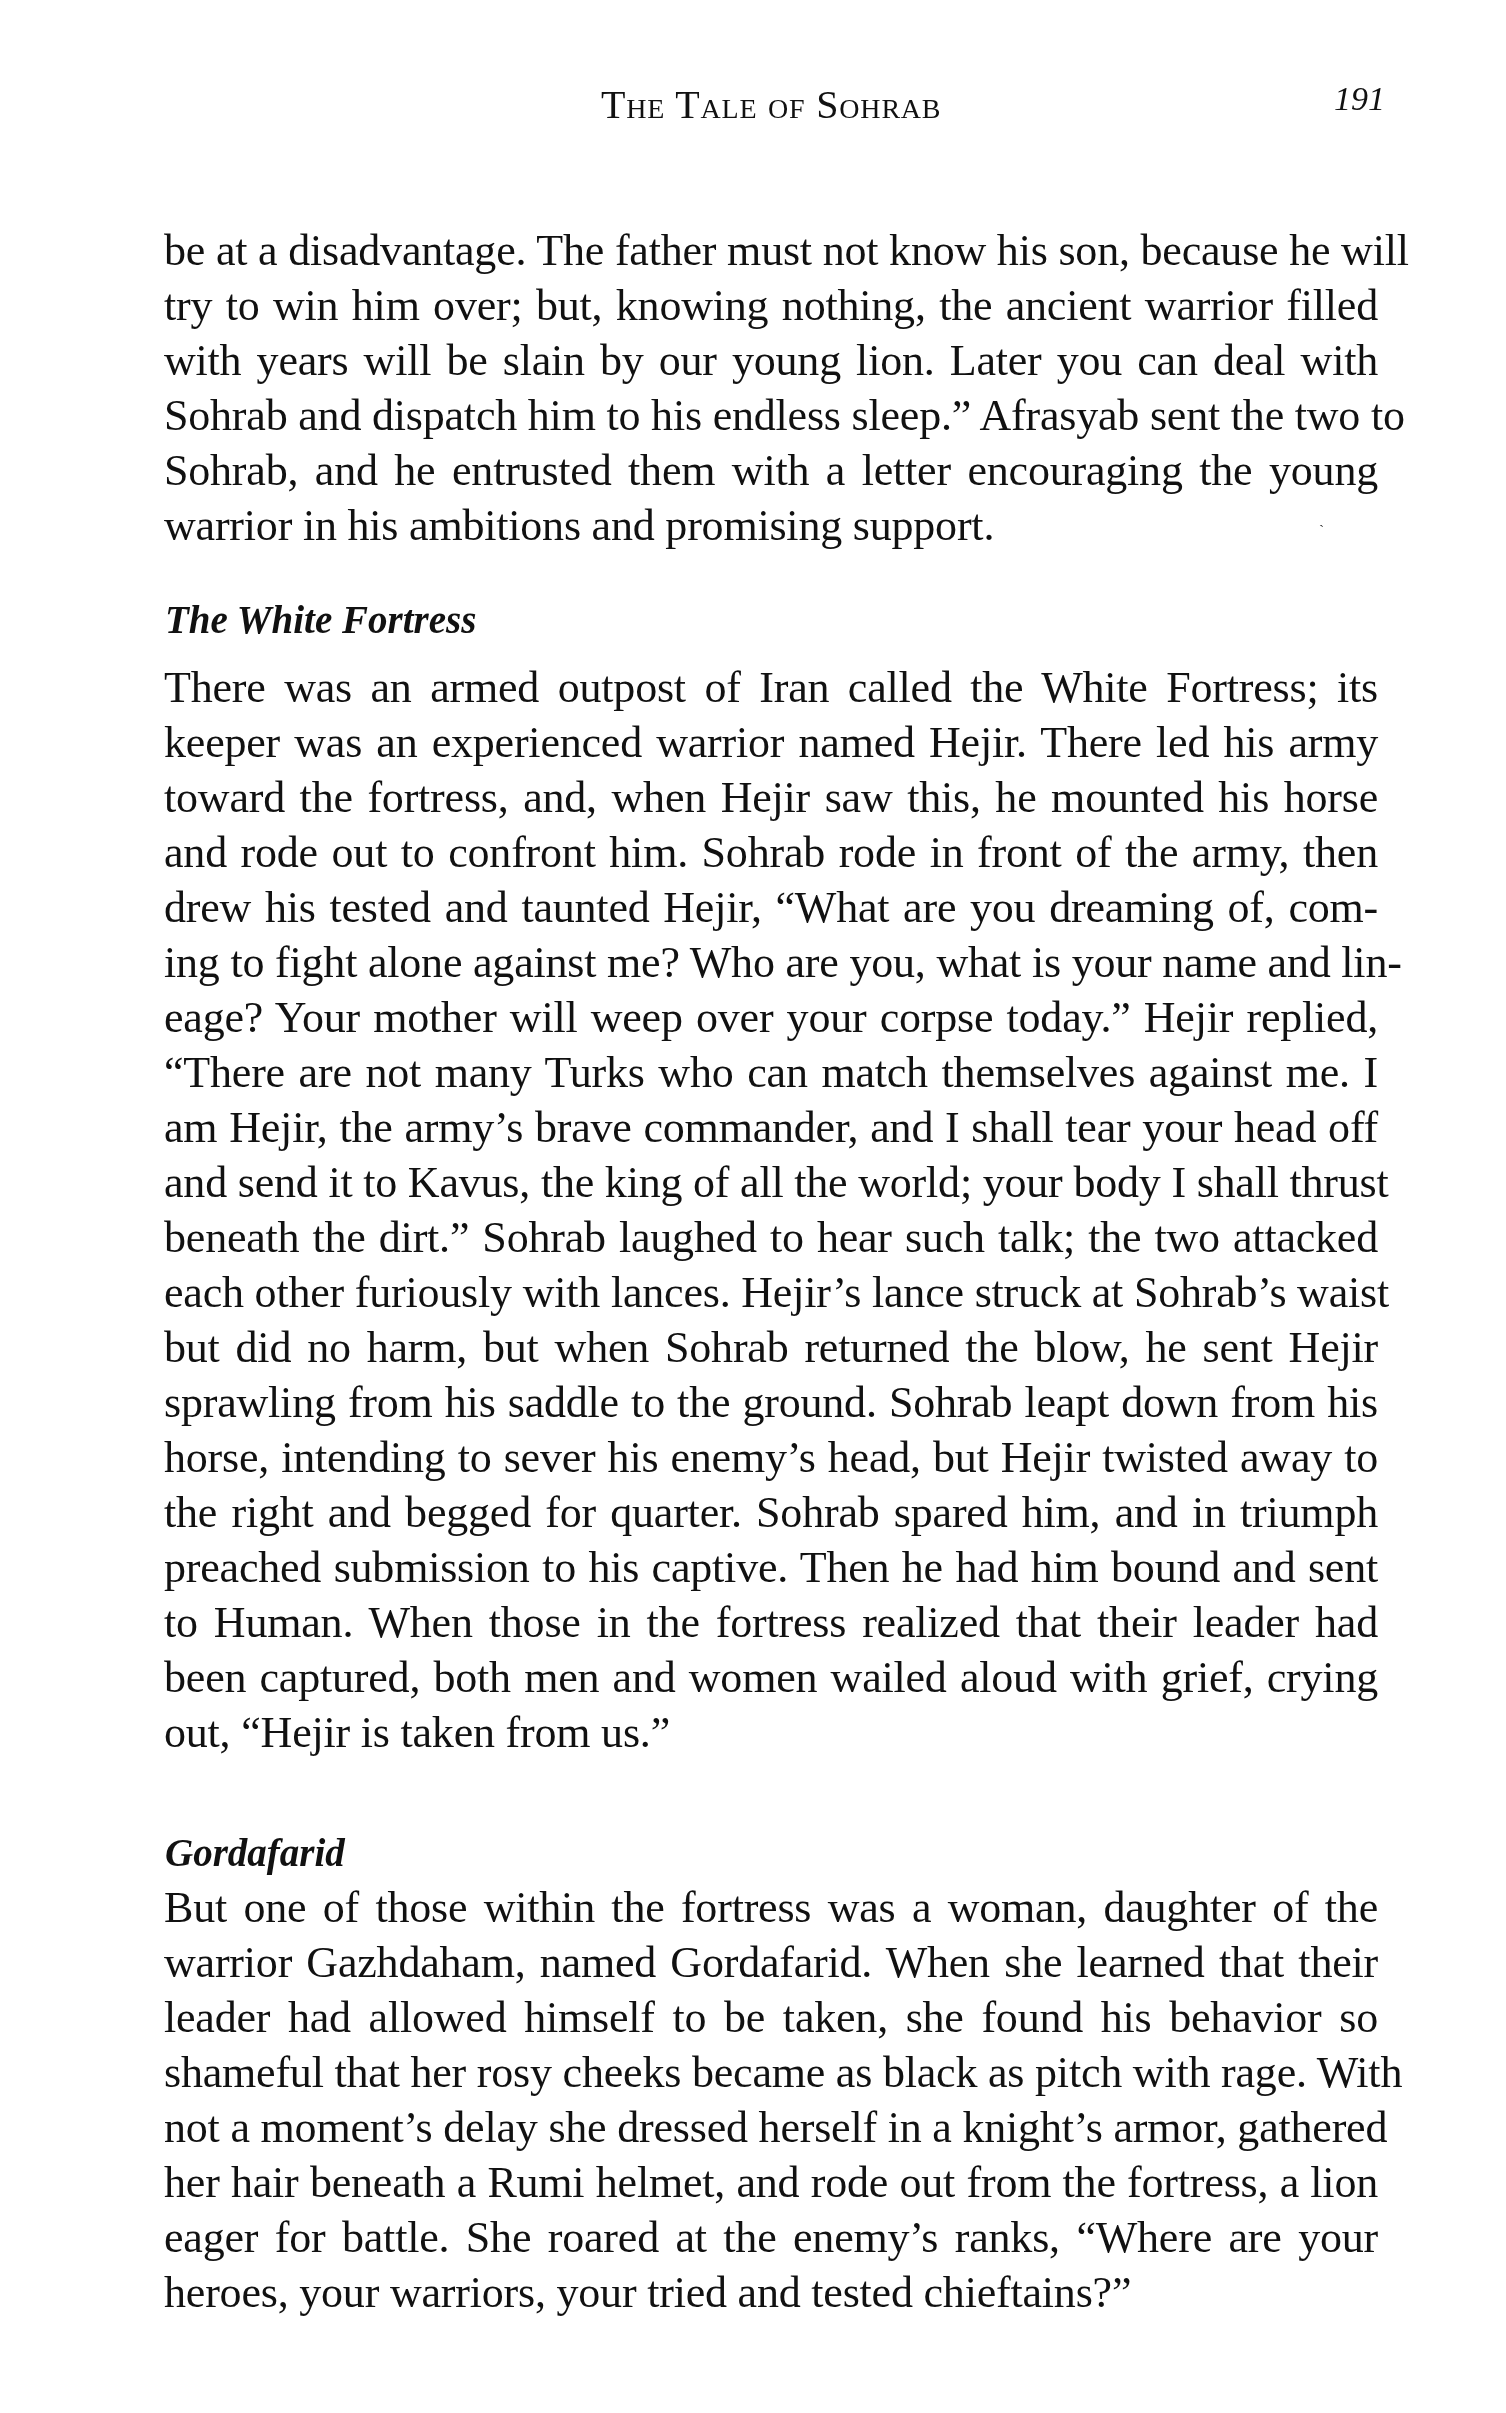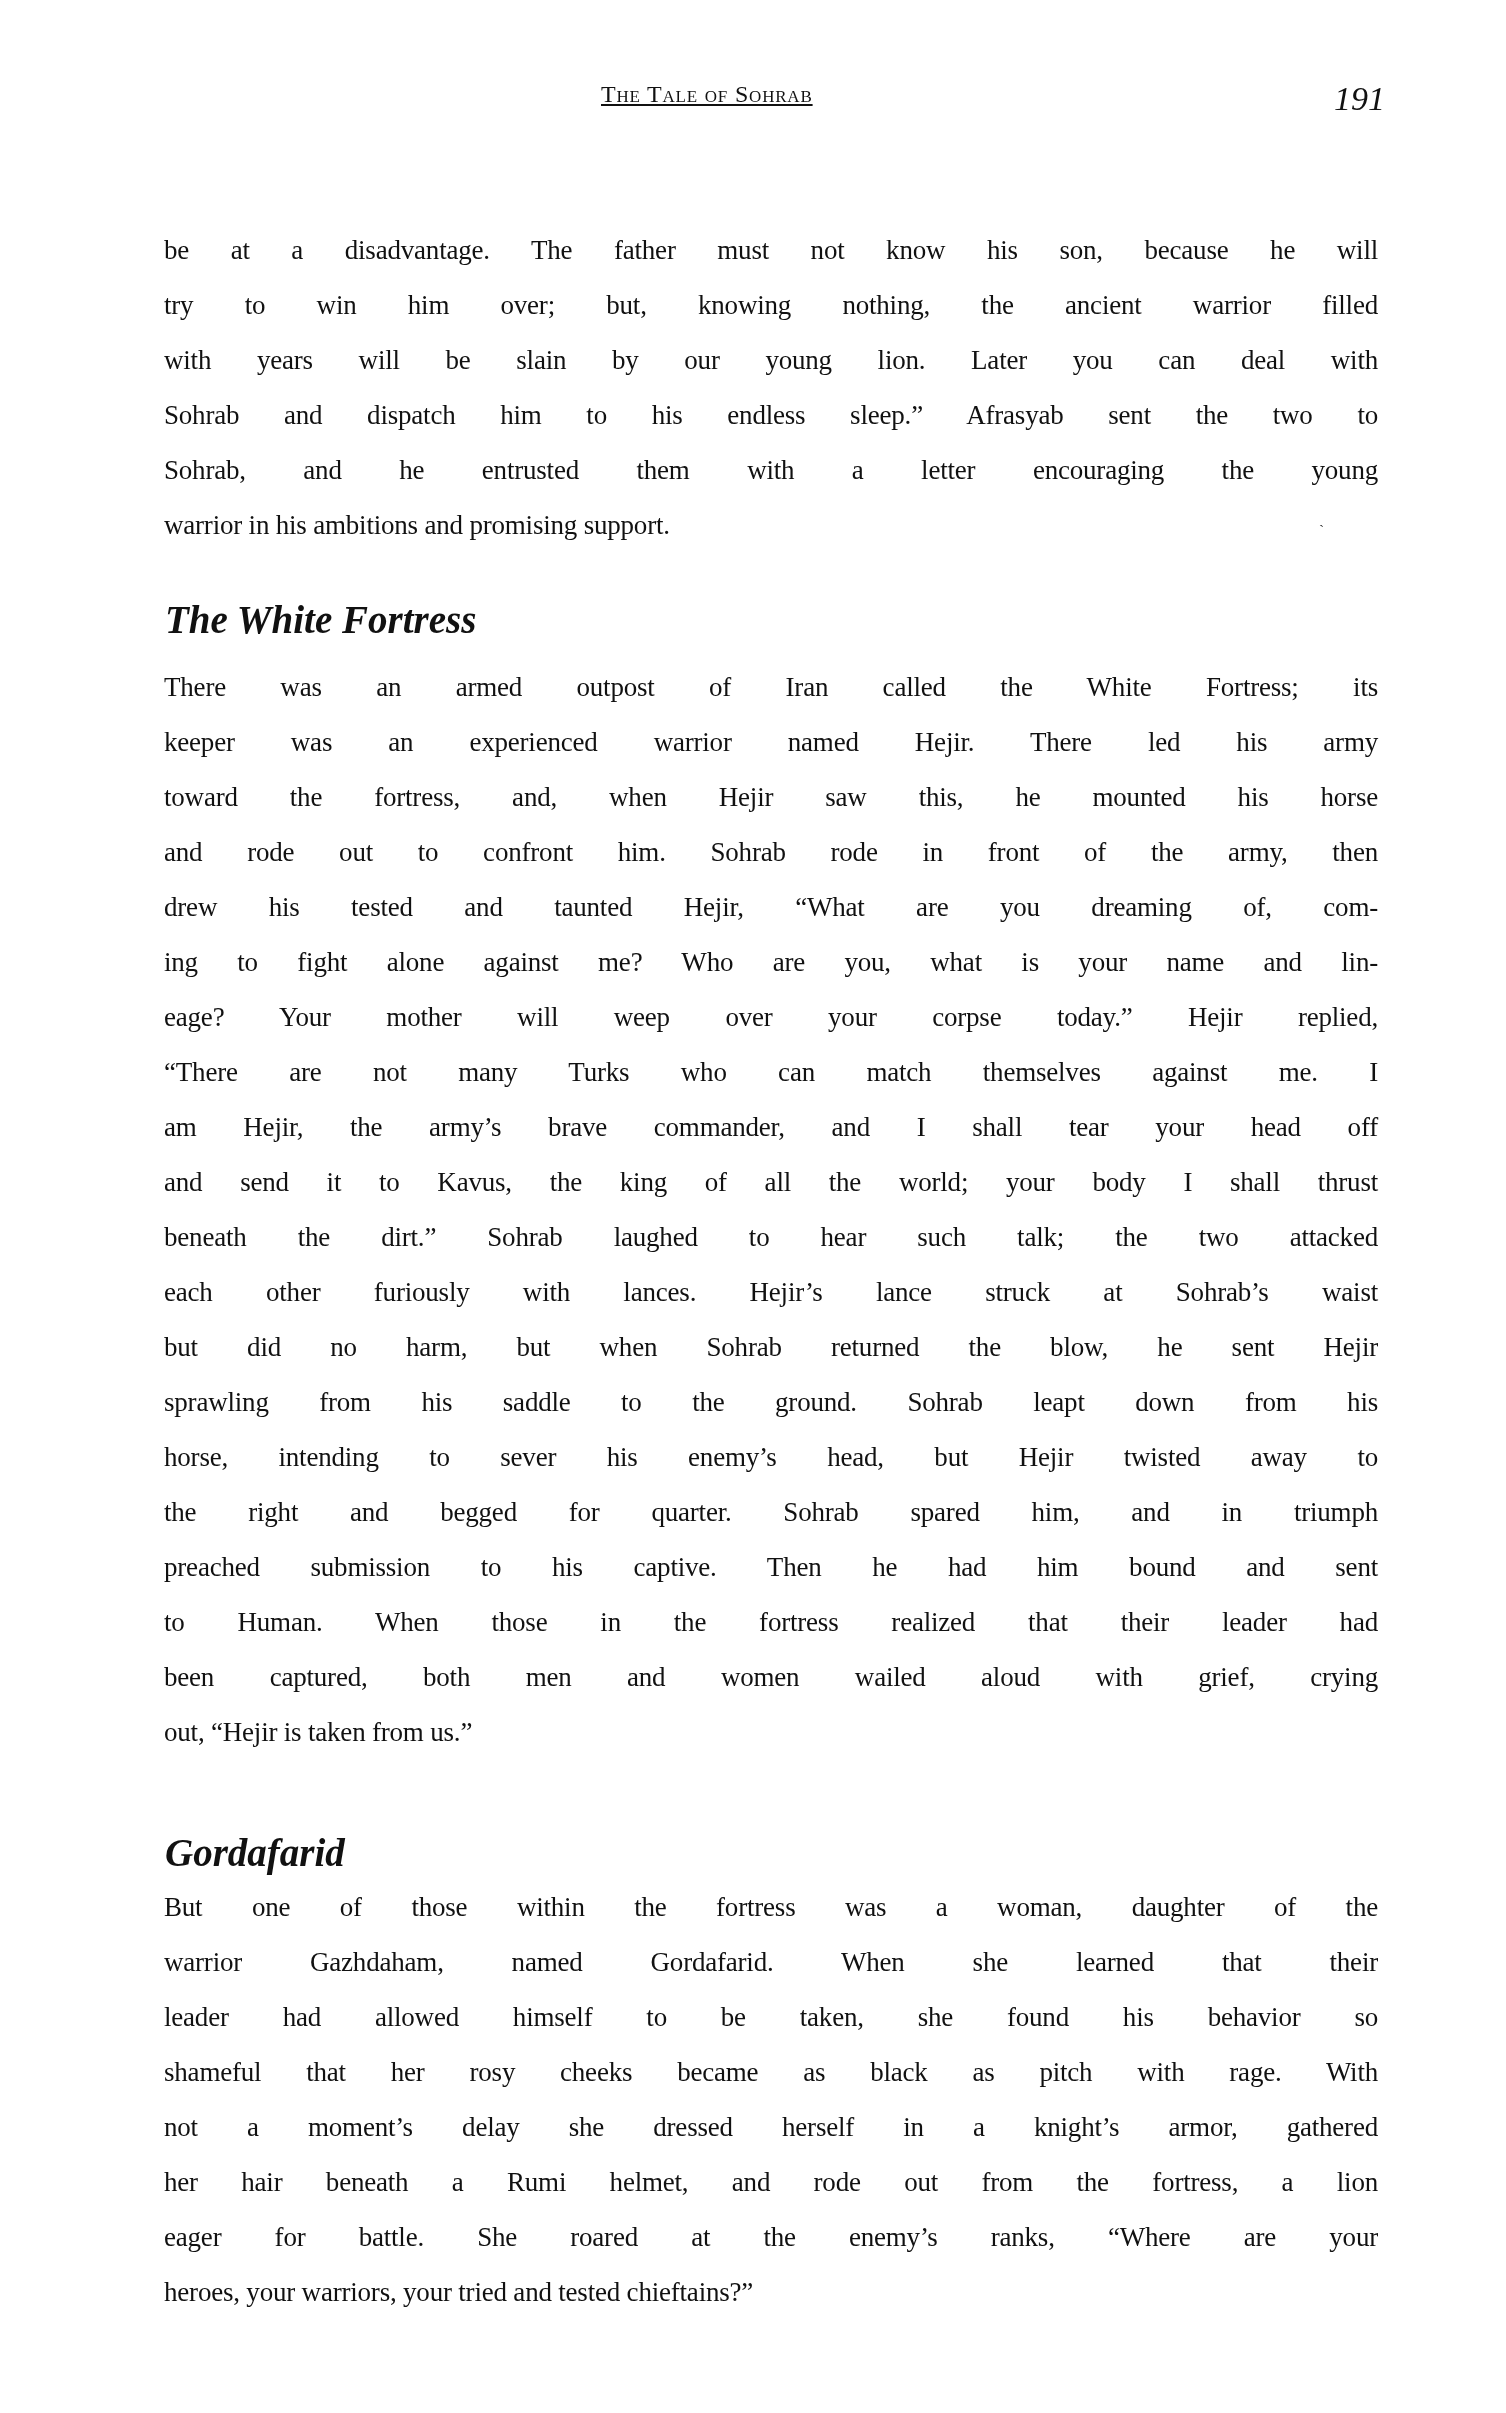--- a/index.html
+++ b/index.html
@@ -19,43 +19,42 @@
       position: absolute;
       top: 78px;
       left: 164px;
       width: 1225px;
       height: 47px;
     }
     .running-title {
       position: absolute;
       left: 437px;
       top: 3.1px;
-      font-size: 24px;
+      font-size: 40px;
       letter-spacing: 0.8px;
       font-variant: small-caps;
       white-space: nowrap;
-      text-decoration: underline;
     }
     .page-number {
       position: absolute;
       right: 4px;
       top: 1.6px;
       font-size: 34px;
       font-style: italic;
     }
     .block {
       position: absolute;
       left: 164px;
       width: 1214px;
     }
     .line {
       display: block;
       height: 55px;
       line-height: 55px;
-      font-size: 27px;
+      font-size: 44px;
       text-align: justify;
       text-align-last: justify;
       white-space: nowrap;
       overflow: visible;
       letter-spacing: -0.2px;
     }
     .line.last {
       text-align-last: left;
     }
     .section-heading {

